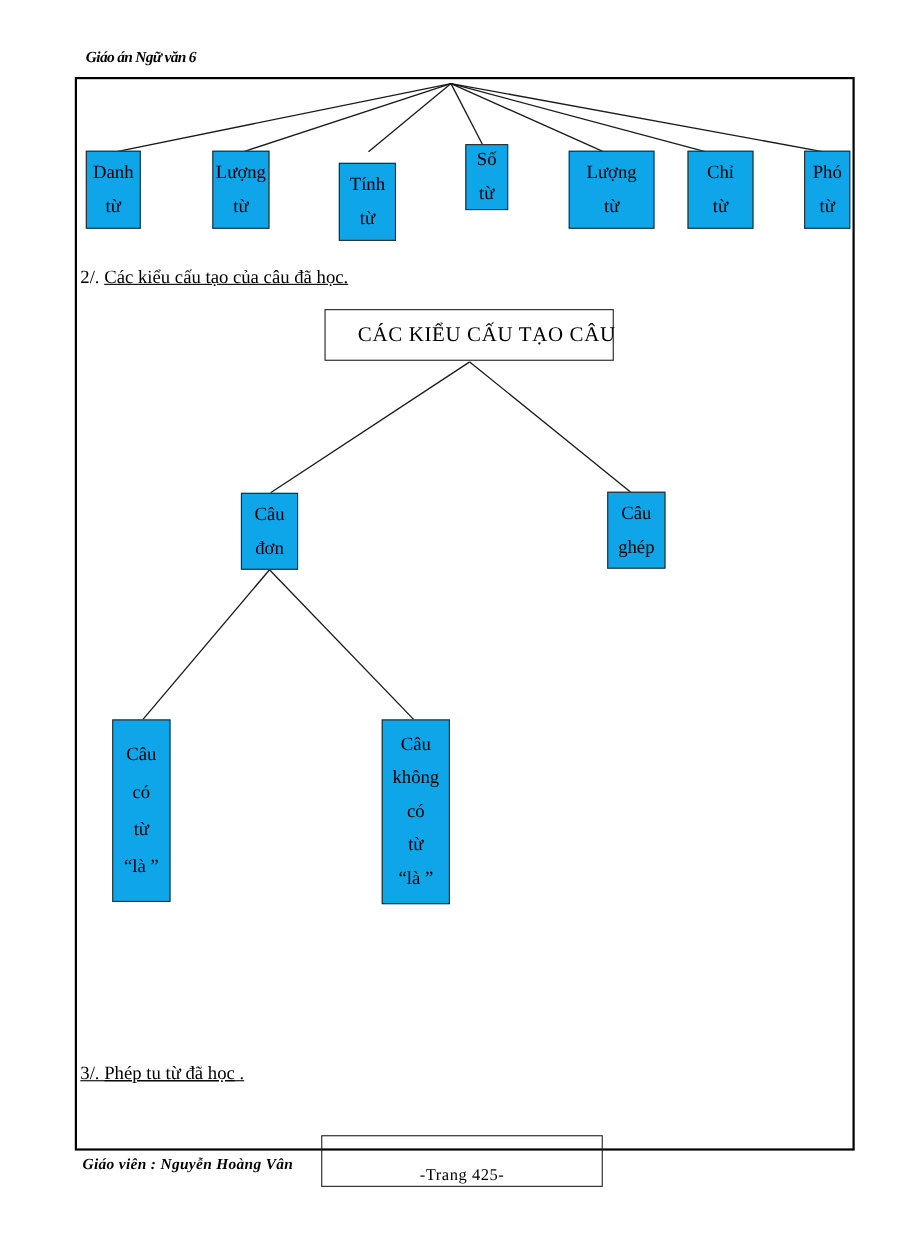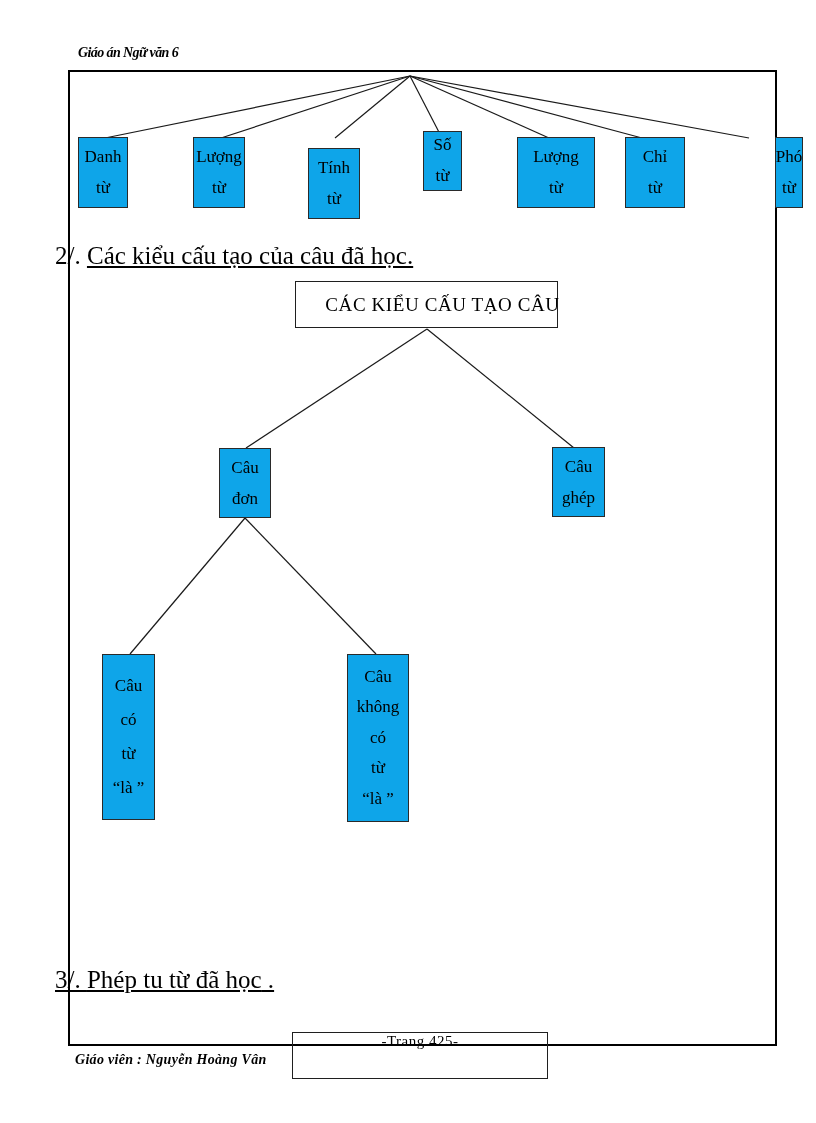--- a/index.html
+++ b/index.html
@@ -70,35 +70,35 @@
     align-items: center;
     justify-content: center;
     font-size: 19px;
     letter-spacing: 0.6px;
     box-sizing: border-box;
     white-space: nowrap;
     padding-left: 32px;
   }
   .section-heading {
     position: absolute;
-    left: 55px;
-    font-size: 25px;
+    left: 73px;
+    font-size: 17px;
     white-space: nowrap;
   }
   .section-heading .u { text-decoration: underline; }
   .footer-page-box {
     position: absolute;
     left: 292px;
     top: 1032px;
     width: 256px;
     height: 47px;
     border: 1px solid #1f1f1f;
     background: transparent;
     display: flex;
-    align-items: flex-start;
+    align-items: flex-end;
     justify-content: center;
     font-size: 15px;
     box-sizing: border-box;
     letter-spacing: 0.5px;
   }
   .footer-teacher {
     position: absolute;
     left: 75px;
     top: 1052px;
     font-size: 14px;
@@ -139,21 +139,21 @@
 <div class="node-box word-box" style="left:193px; top:137px; width:52px; height:71px;">Lượng
 từ</div>
 <div class="node-box word-box" style="left:308px; top:148px; width:52px; height:71px;">Tính
 từ</div>
 <div class="node-box word-box" style="left:423px; top:131px; width:39px; height:60px;text-align:center;">Số
 từ</div>
 <div class="node-box word-box" style="left:517px; top:137px; width:78px; height:71px;">Lượng
 từ</div>
 <div class="node-box word-box" style="left:625px; top:137px; width:60px; height:71px;">Chỉ
 từ</div>
-<div class="node-box word-box" style="left:731px; top:137px; width:28px; height:71px;margin-left:44px;">Phó
+<div class="node-box word-box" style="left:731px; top:137px; width:42px; height:71px;">Phó
 từ</div>
 
 <div class="section-heading" style="top:242px;">
   <span>2/. </span><span class="u">Các kiểu cấu tạo của câu đã học.</span>
 </div>
 
 <div class="root-box">CÁC KIỂU CẤU TẠO CÂU</div>
 
 <div class="node-box" style="left:219px; top:448px; width:52px; height:70px;">Câu
 đơn</div>

